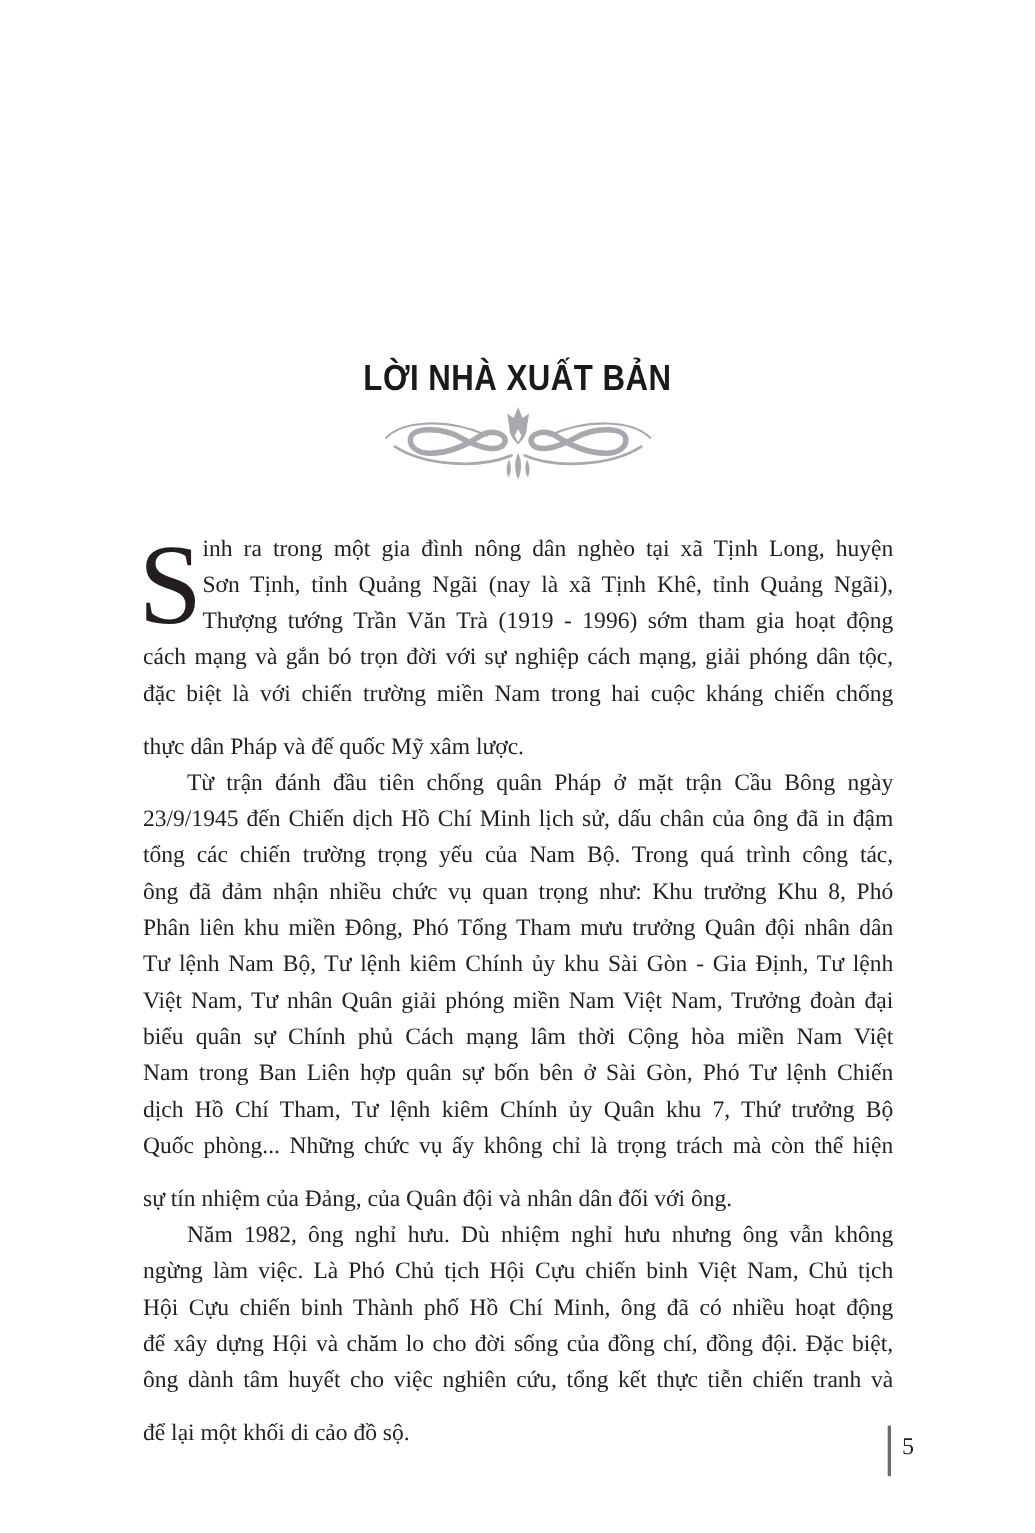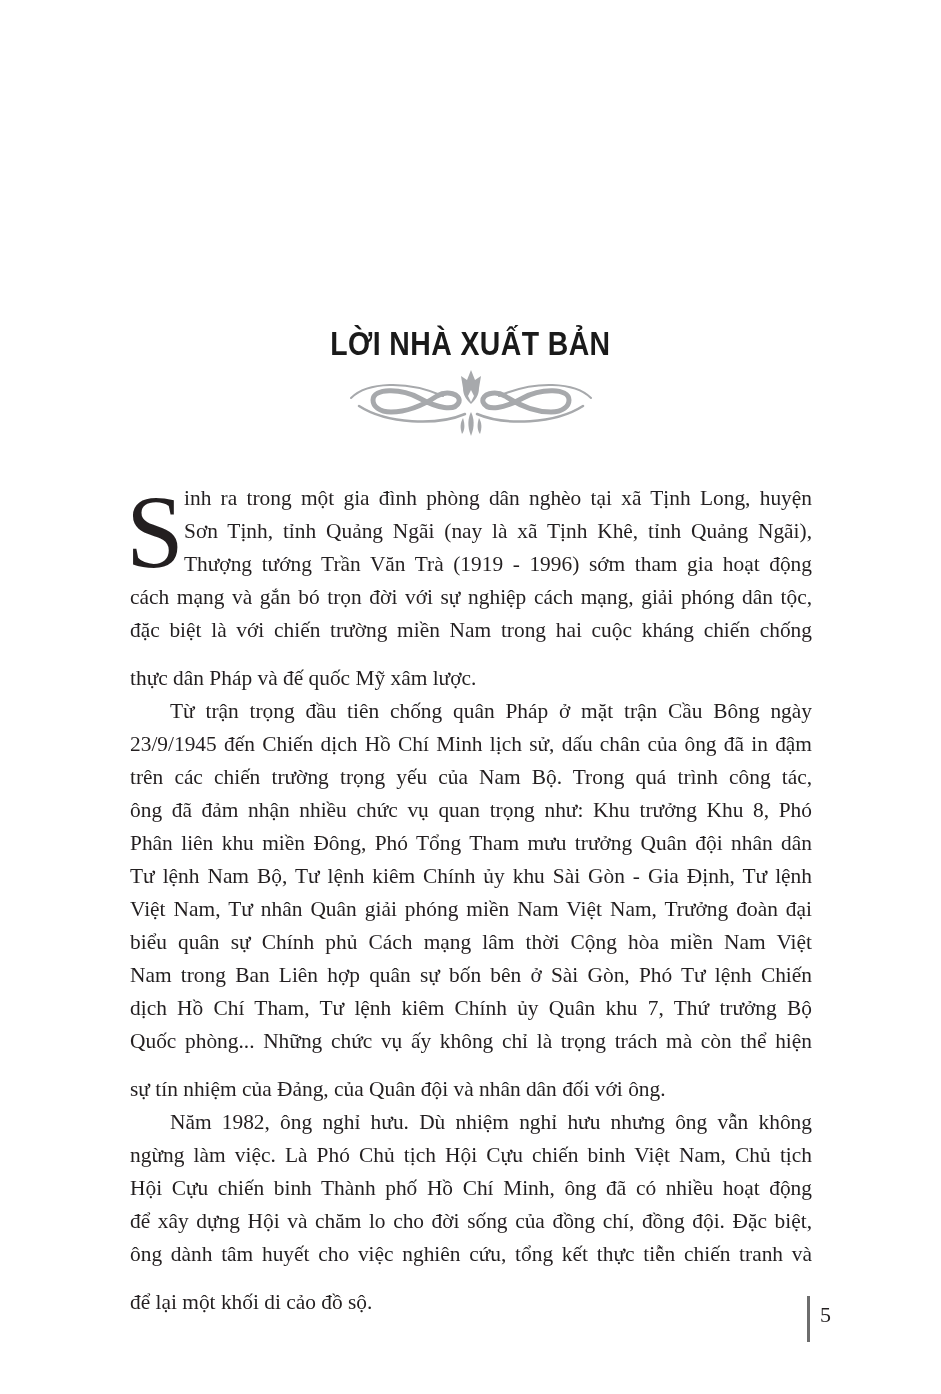--- a/index.html
+++ b/index.html
@@ -117,32 +117,32 @@
     <path d="M124 44 C 127 50, 128 58, 124 68 C 120 58, 121 50, 124 44 Z"></path>
     <path d="M116 50 C 118 56, 118 62, 115 66 C 113 60, 113 55, 116 50 Z"></path>
     <path d="M132 50 C 130 56, 130 62, 133 66 C 135 60, 135 55, 132 50 Z"></path>
   </g>
 </svg>
 
 <div class="body-text">
 
   <div style="position:relative;">
     <span class="dropcap">S</span>
-    <span class="line dropcap-line">inh ra trong một gia đình phòng dân nghèo tại xã Tịnh Long, huyện</span>
+    <span class="line dropcap-line">inh ra trong một gia đình nông dân nghèo tại xã Tịnh Long, huyện</span>
     <span class="line dropcap-line">Sơn Tịnh, tỉnh Quảng Ngãi (nay là xã Tịnh Khê, tỉnh Quảng Ngãi),</span>
     <span class="line dropcap-line">Thượng tướng Trần Văn Trà (1919 - 1996) sớm tham gia hoạt động</span>
     <span class="line">cách mạng và gắn bó trọn đời với sự nghiệp cách mạng, giải phóng dân tộc,</span>
     <span class="line">đặc biệt là với chiến trường miền Nam trong hai cuộc kháng chiến chống</span>
     <span class="line last">thực dân Pháp và đế quốc Mỹ xâm lược.</span>
   </div>
 
   <div>
-    <span class="line indent">Từ trận trọng đầu tiên chống quân Pháp ở mặt trận Cầu Bông ngày</span>
+    <span class="line indent">Từ trận đánh đầu tiên chống quân Pháp ở mặt trận Cầu Bông ngày</span>
     <span class="line">23/9/1945 đến Chiến dịch Hồ Chí Minh lịch sử, dấu chân của ông đã in đậm</span>
-    <span class="line">trên các chiến trường trọng yếu của Nam Bộ. Trong quá trình công tác,</span>
+    <span class="line">tổng các chiến trường trọng yếu của Nam Bộ. Trong quá trình công tác,</span>
     <span class="line">ông đã đảm nhận nhiều chức vụ quan trọng như: Khu trưởng Khu 8, Phó</span>
     <span class="line">Phân liên khu miền Đông, Phó Tổng Tham mưu trưởng Quân đội nhân dân</span>
     <span class="line">Tư lệnh Nam Bộ, Tư lệnh kiêm Chính ủy khu Sài Gòn - Gia Định, Tư lệnh</span>
     <span class="line">Việt Nam, Tư nhân Quân giải phóng miền Nam Việt Nam, Trưởng đoàn đại</span>
     <span class="line">biểu quân sự Chính phủ Cách mạng lâm thời Cộng hòa miền Nam Việt</span>
     <span class="line">Nam trong Ban Liên hợp quân sự bốn bên ở Sài Gòn, Phó Tư lệnh Chiến</span>
     <span class="line">dịch Hồ Chí Tham, Tư lệnh kiêm Chính ủy Quân khu 7, Thứ trưởng Bộ</span>
     <span class="line">Quốc phòng... Những chức vụ ấy không chỉ là trọng trách mà còn thể hiện</span>
     <span class="line last">sự tín nhiệm của Đảng, của Quân đội và nhân dân đối với ông.</span>
   </div>

